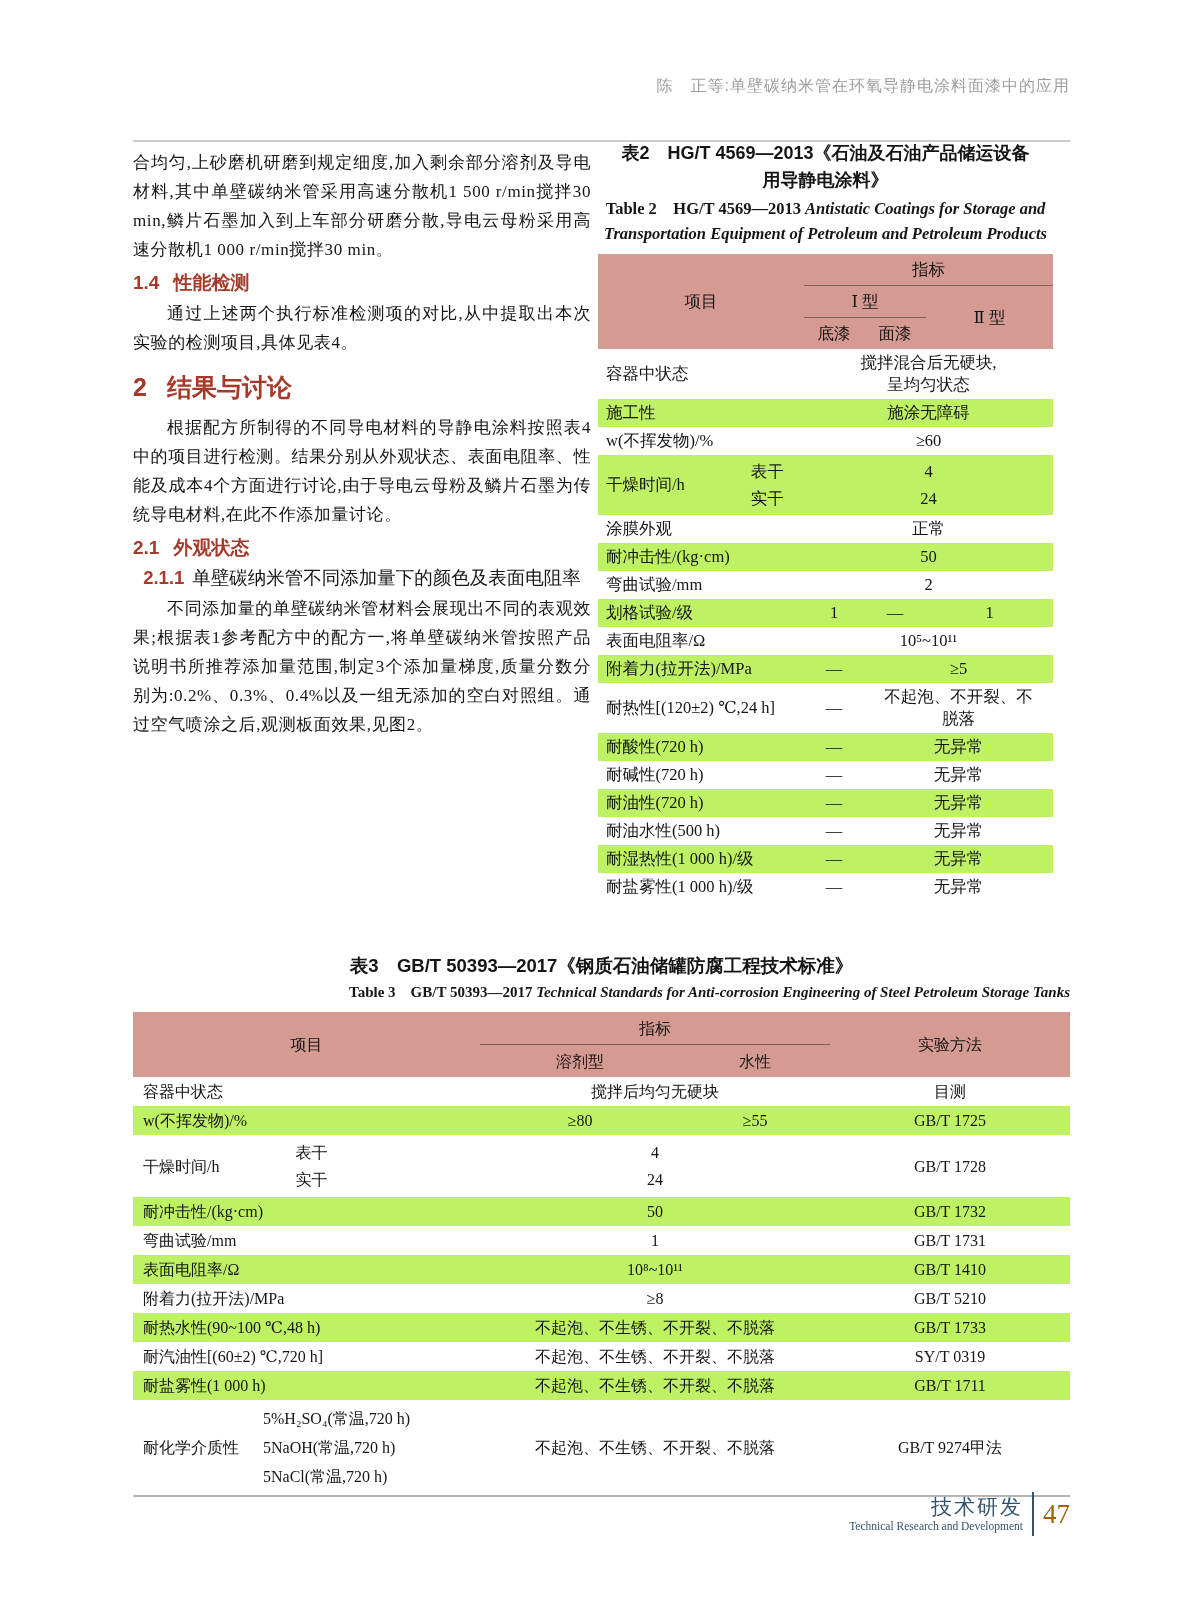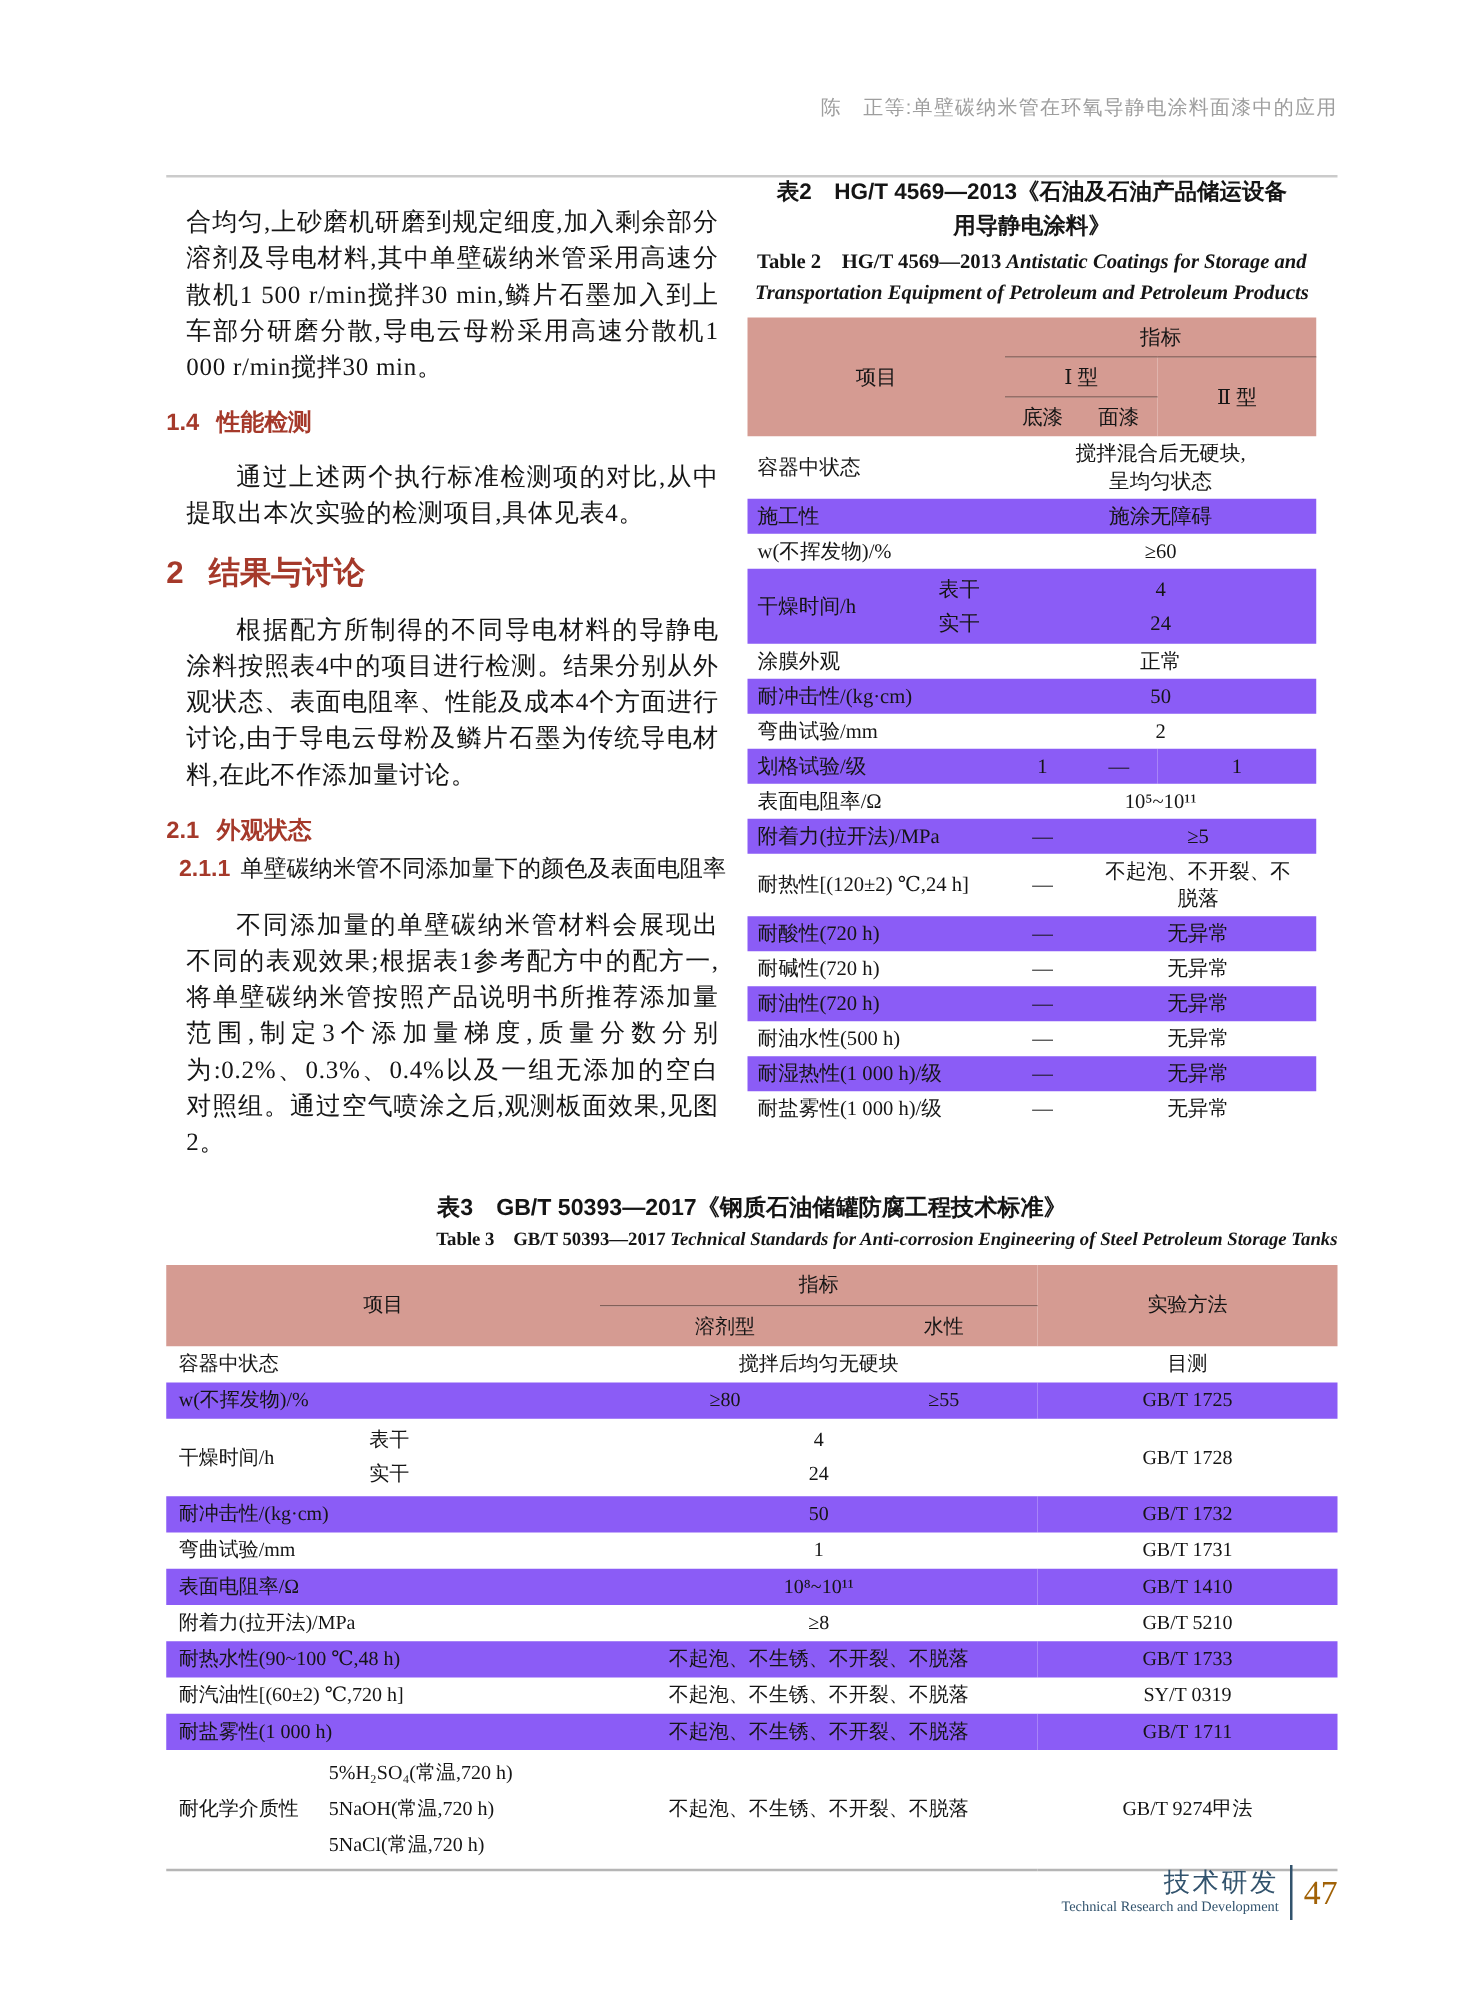--- a/index.html
+++ b/index.html
@@ -9,42 +9,42 @@
   }
   
   .running-head{
     position:absolute;top:76px;left:133px;width:937px;text-align:right;
     font-family:"Liberation Sans","DejaVu Sans",sans-serif;
     font-size:16px;color:#9e9e9e;letter-spacing:1px;
   }
   .head-rule{position:absolute;top:140px;left:133px;width:937px;height:2px;background:#cbcbcb;}
   
   .left-col{position:absolute;left:133px;top:148px;width:458px;}
-  .left-col p{margin:16px;font-size:20px;line-height:29px;text-align:justify;letter-spacing:.6px;}
+  .left-col p{margin:0;font-size:17px;line-height:29px;text-align:justify;letter-spacing:.6px;}
   .indent{text-indent:2em;}
   .sec-small{margin:5px 0 3px 0;font-family:"Liberation Sans","DejaVu Sans",sans-serif;
     font-weight:bold;color:#a5392a;font-size:19px;line-height:27px;}
   .sec-small .num{margin-right:14px;}
   .sec-big{margin:14px 0 10px 0;font-family:"Liberation Sans","DejaVu Sans",sans-serif;
     font-weight:bold;color:#a5392a;font-size:25px;line-height:32px;}
   .sec-big .num{margin-right:20px;}
   .sec-inline{margin:2px 0;font-size:18.5px;line-height:28px;text-align:center;}
   .sec-inline .num{font-family:"Liberation Sans","DejaVu Sans",sans-serif;font-weight:bold;color:#a5392a;margin-right:8px;}
   .sec-inline .t{color:#151515;}
   
   .right-col{position:absolute;left:598px;top:140px;width:455px;}
   .tbl-title-cn{font-family:"Liberation Sans","DejaVu Sans",sans-serif;font-weight:bold;
     font-size:18px;line-height:27px;text-align:center;white-space:pre-line;}
   .tbl-title-en{font-weight:bold;font-size:16.5px;line-height:25px;text-align:center;margin:2px 0 8px 0;}
   table{border-collapse:collapse;width:100%;}
   .t2{font-size:16.5px;}
   .t2 th,.t2 td{padding:3px 2px;text-align:center;vertical-align:middle;line-height:22px;font-weight:normal;}
   .t2 thead th{background:#d59b92;height:25px;}
   .t2 .line-b{border-bottom:1px solid #826059;}
-  .shade td{background:#8b5cf6;}
+  .shade td{background:#bef264;}
   .item{text-align:left !important;padding-left:8px !important;}
   .pre{white-space:pre-line;}
   .grp{display:flex;align-items:center;gap:36px;}
   .grp-subs{display:flex;flex-direction:column;margin-left:30px;line-height:27px;}
   .vstack{display:flex;flex-direction:column;line-height:27px;}
   
   .t3-block{position:absolute;left:133px;top:952px;width:937px;}
   .t3-title-cn{font-family:"Liberation Sans","DejaVu Sans",sans-serif;font-weight:bold;
     font-size:18.5px;line-height:27px;text-align:center;}
   .t3-title-en{font-weight:bold;font-size:15px;line-height:25px;text-align:right;margin:1px 0 7px 0;}

